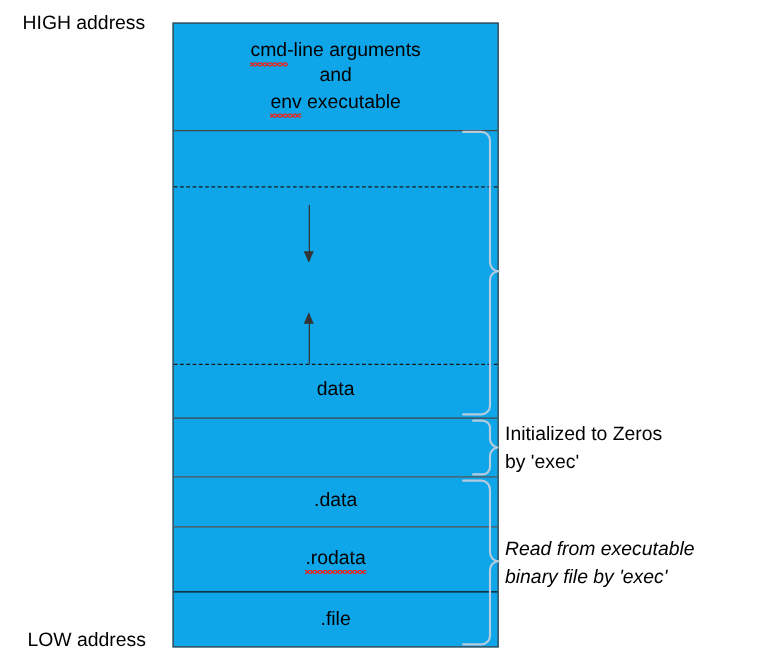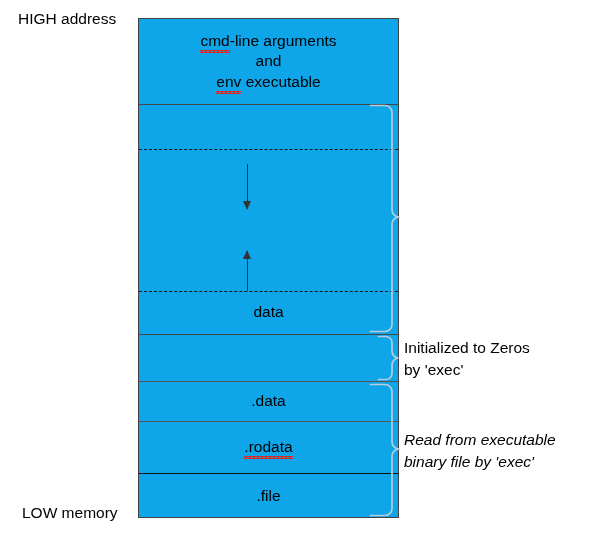--- a/index.html
+++ b/index.html
@@ -110,21 +110,21 @@
     color:#000;
   }
 </style>
 </head>
 <body>
 
 <div class="canvas">
 
   <div class="addr-label" id="addr-high">HIGH address</div>
 
-  <div class="addr-label" id="addr-low">LOW memory</div>
+  <div class="addr-label" id="addr-low">LOW address</div>
 
   <div class="mem-box">
 
     <div class="seg" style="top:0px;height:85px;">
       <div class="seg-label">
         <span class="sp">cmd</span><span>-line arguments</span><br>
         <span>and</span><br>
         <span class="sp">env</span><span> executable</span>
       </div>
     </div>

